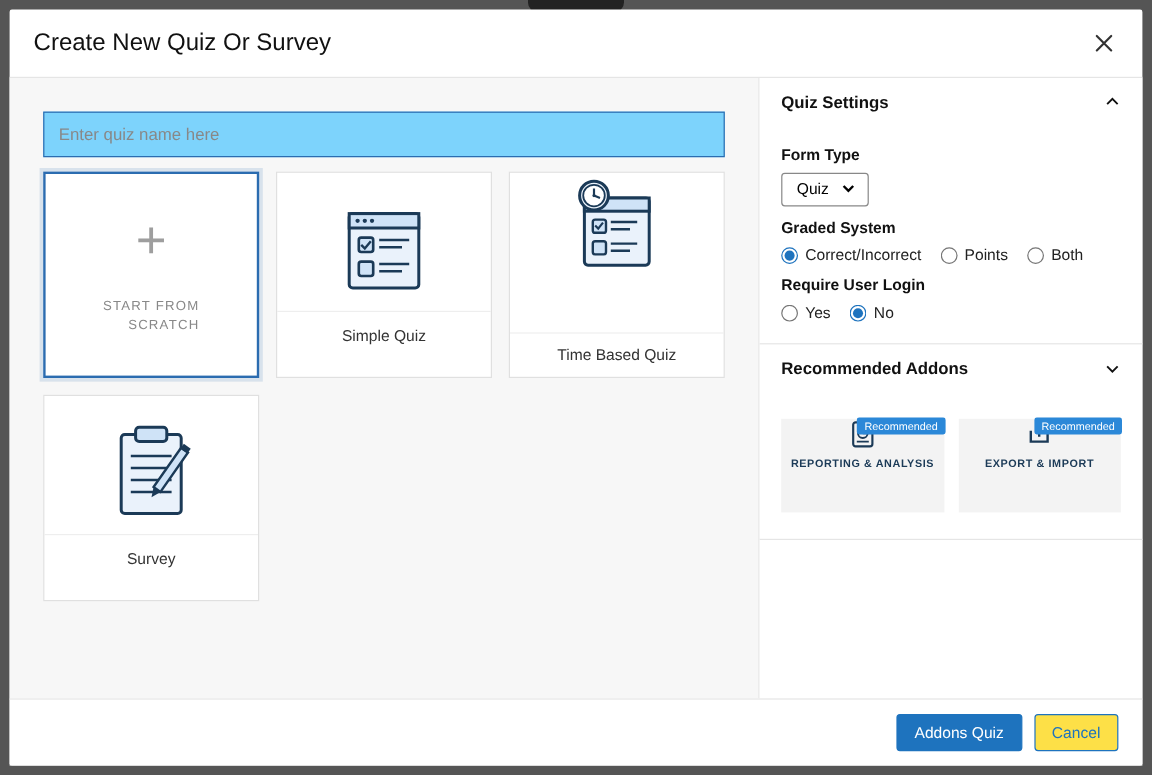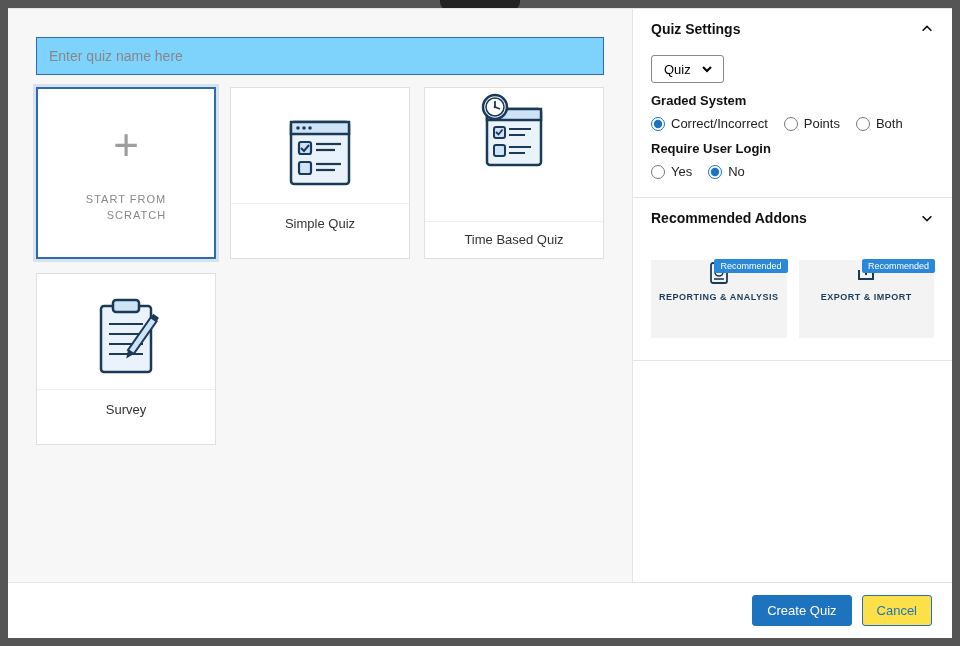--- a/index.html
+++ b/index.html
@@ -191,20 +191,28 @@
     width:80px;height:10px;background:#222;border-radius:0 0 8px 8px;
   }
 </style>
 </head>
 <body>
 
 <div class="top-shadow"></div>
 
 <div class="modal">
 
+  <div class="modal-header">
+    <h1>Create New Quiz Or Survey</h1>
+    <button class="close-btn">
+      <svg width="16" height="16" viewBox="0 0 16 16">
+          <path d="M2 2 L14 14 M14 2 L2 14" stroke="#333" stroke-width="1.8" fill="none" stroke-linecap="round"></path>
+        </svg>
+    </button>
+  </div>
 
   <div class="modal-body">
 
     <div class="left-pane">
       <input class="quiz-name-input" type="text" placeholder="Enter quiz name here" style="">
 
       <div class="template-grid">
 
         <div class="template-card scratch selected" style="justify-content:center;">
           <div class="plus-icon">+</div>
@@ -283,20 +291,21 @@
 
       <div class="settings-section">
         <div class="section-header">
           <span>Quiz Settings</span>
           <svg class="chev" viewBox="0 0 16 16">
               <path d="M3 10 L8 5 L13 10" stroke="#111" stroke-width="1.8" fill="none"></path>
             </svg>
         </div>
         <div class="section-body">
 
+          <div class="field-label">Form Type</div>
           <div class="select-wrap">
             <select>
               <option>Quiz</option>
             </select>
           </div>
 
           <div class="field-label">Graded System</div>
           <div class="radio-row">
             <label>
                 <input type="radio" name="gs" checked="" style="">
@@ -354,17 +363,17 @@
             </svg>
             <div class="addon-label">EXPORT &amp; IMPORT</div>
           </div>
         </div>
       </div>
 
     </div>
   </div>
 
   <div class="modal-footer">
-    <button class="btn btn-primary">Create Quiz</button>
+    <button class="btn btn-primary">Addons Quiz</button>
     <button class="btn btn-secondary">Cancel</button>
   </div>
 
 </div>
 
 </body></html>

